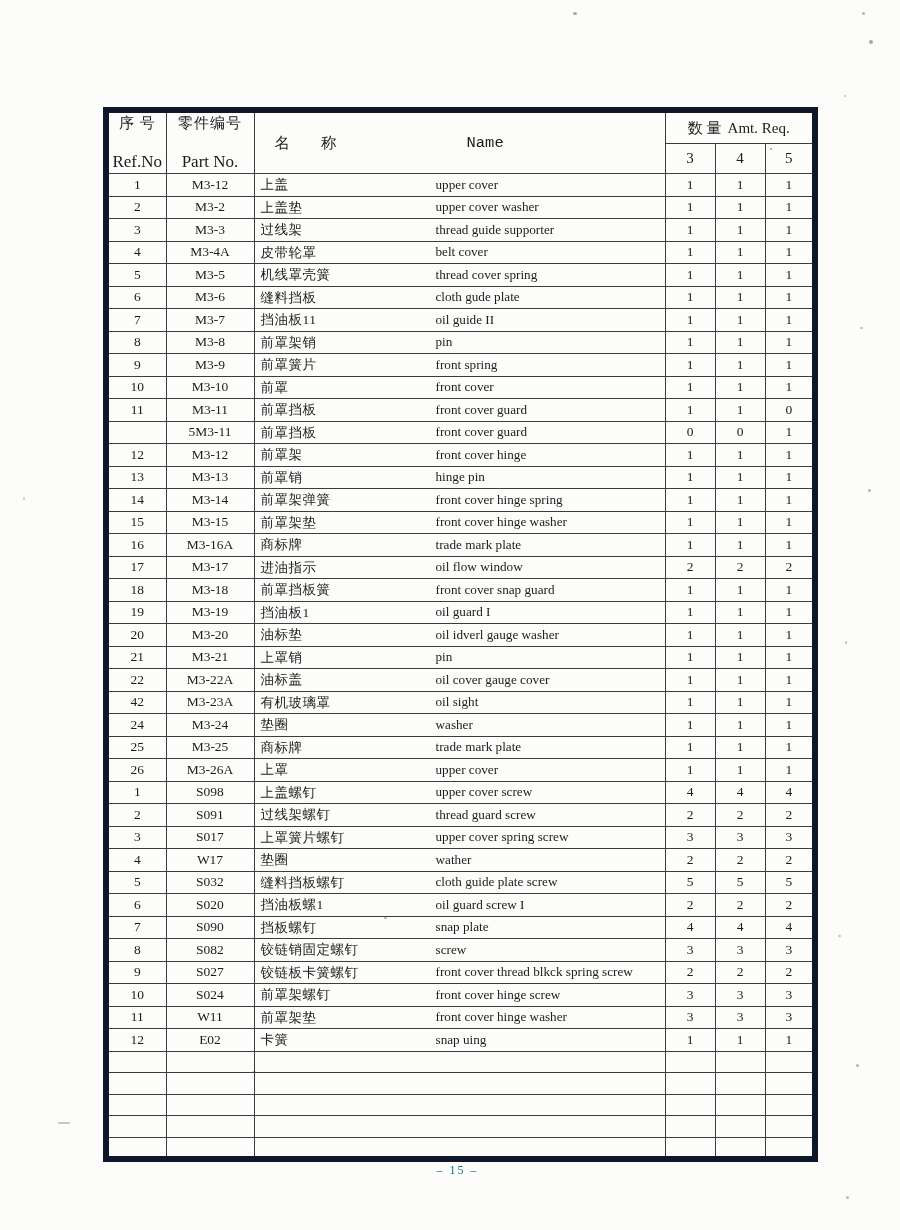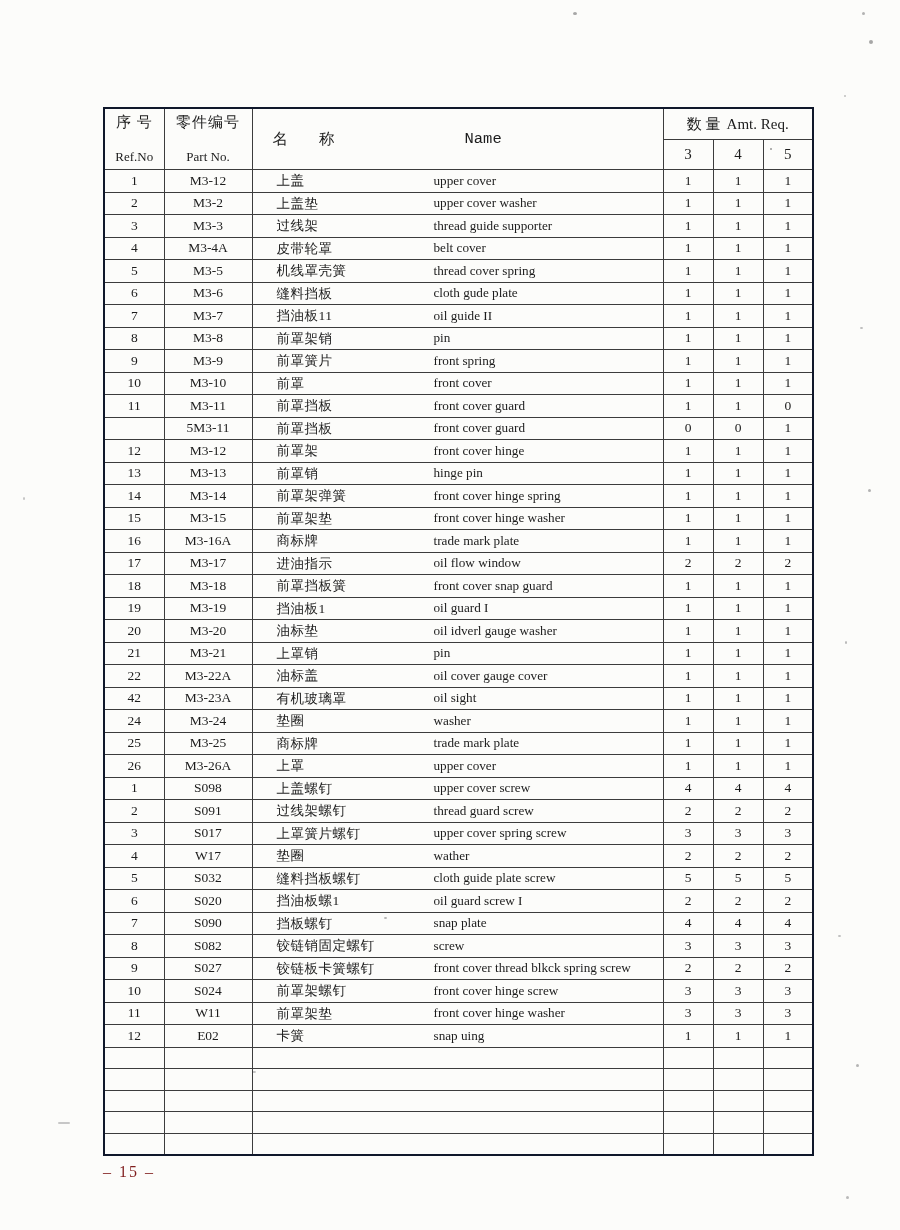--- a/index.html
+++ b/index.html
@@ -10,48 +10,48 @@
   }
   .title {
     position:absolute; left:112px; top:62px; margin:0;
     font-family:"Liberation Sans", sans-serif;
     font-weight:700; font-size:25px; letter-spacing:1px; color:#131313;
     white-space:nowrap;
   }
   table.parts-table {
     position:absolute; left:103px; top:107px; width:709px;
     border-collapse:collapse; table-layout:fixed;
-    border:2px solid #0f172a;
+    border:6px solid #0f172a;
   }
   .parts-table th, .parts-table td {
     border:1px solid #3c3c3c; padding:0; vertical-align:middle;
     color:#1c1c1c; overflow:hidden;
   }
   thead th { font-weight:normal; text-align:center; }
   .h-main { height:30px;border-radius:15px; }
   .h-sub  { height:29px; font-size:15px; }
   .h-two-line { line-height:1.25; }
   .h-zh { display:block; font-size:15px; letter-spacing:1px; }
-  .h-en { display:block; font-size:13px;margin-top:18px; }
+  .h-en { display:block; font-size:17px;margin-top:18px; }
   th.h-name { position:relative;font-family:Liberation Mono, monospace; }
   .h-name-zh { position:absolute; left:20px; top:50%; transform:translateY(-50%); font-size:15.5px; }
   .h-name-en { position:absolute; left:212px; top:50%; transform:translateY(-50%); font-size:15.5px; }
   .h-amt-zh { font-size:15px; margin-right:6px; }
   .h-amt-en { font-size:15px; }
   tr.data-row { height:22.5px; }
   tr.empty-row { height:21.5px; }
   td.c-ref, td.c-part { text-align:center; font-size:13.5px; }
-  td.c-name { position:relative; padding-left:24px; text-align:left; }
+  td.c-name { position:relative; padding-left:6px; text-align:left; }
   td.c-name .zh { font-size:13.5px; letter-spacing:0.5px; white-space:nowrap; }
   td.c-name .en { position:absolute; left:181px; top:50%; transform:translateY(-50%);
                   font-size:13.2px; white-space:nowrap; }
   td.c-amt { text-align:center; font-size:13.5px; }
   .footer {
     position:absolute; left:103px; top:1163px; width:709px;
-    font-size:16px; letter-spacing:2px; color:#7f1d1d;
+    text-align:center; font-size:12px; letter-spacing:2px; color:#0f766e;
   }
   .speck { position:absolute; border-radius:50%; opacity:0.75; }
 </style>
 </head>
 <body>
 
 <div class="page">
 
   <div>
     <span class="speck" style="left:573px;top:12px;width:4px;height:3px;background:#8a8a8a;"></span>

